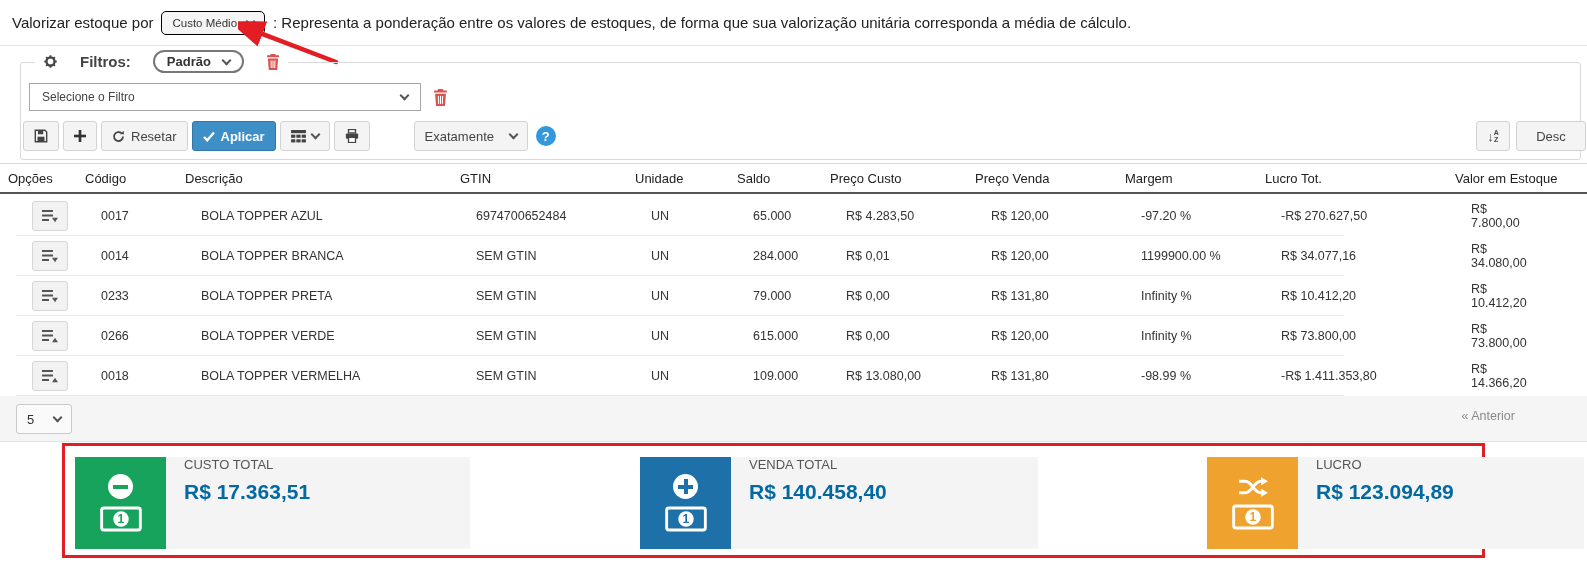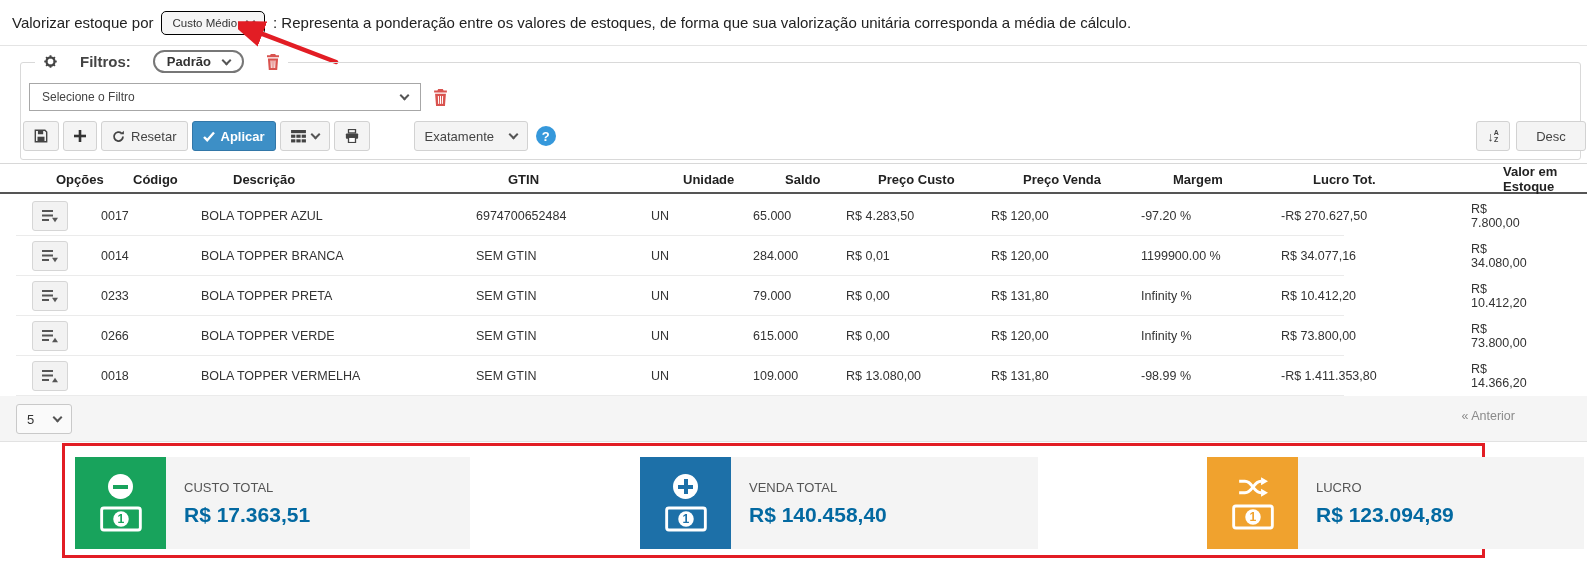--- a/index.html
+++ b/index.html
@@ -40,21 +40,21 @@
     margin-left:4px; cursor:pointer; }
   .toolbar-right { position:absolute; right:-6px; top:58px; display:flex; gap:6px; }
   .sort-glyph { display:inline-flex; align-items:center; font-size:13px; color:#444; }
   .sort-letters { display:flex; flex-direction:column; font-size:7px; line-height:7px; font-weight:bold; }
 
   
   .grid-row { display:grid;
     grid-template-columns:77px 100px 275px 175px 102px 93px 145px 150px 140px 190px 1fr; }
   .thead { position:absolute; left:0; top:163px; width:1587px; height:31px;
     border-top:1px solid #d8d8d8; border-bottom:2px solid #555; align-items:center;
-    font-size:13px; font-weight:bold; color:#222;padding-left:48px; }
+    font-size:13px; font-weight:normal; color:#222; }
   .thead > div { padding-left:8px; }
   .tbody { position:absolute; left:16px; top:196px; width:1328px; }
   .trow { height:40px; align-items:center; font-size:12.5px; color:#333; border-bottom:1px solid #ebebeb; background:#fff; }
   .trow > div { padding-left:8px; }
   .cell-saldo { padding-right:44px !important; }
   .opt-btn { margin-left:8px; width:36px; height:30px; background:#f2f2f2; border:1px solid #d6d6d6;
     border-radius:3px; display:inline-flex; align-items:center; justify-content:center; cursor:pointer; }
 
   
   .tfoot { position:absolute; left:0; top:396px; width:1587px; height:46px; background:#f5f5f5;
@@ -63,21 +63,21 @@
     border:1px solid #c9c9c9; border-radius:3px; display:flex; align-items:center;
     justify-content:space-between; padding:0 10px; font-size:13px; color:#333; cursor:pointer; }
   .prev-link { position:absolute; right:72px; top:13px; font-size:12.5px; color:#8a8a8a; cursor:pointer; }
 
   
   .red-rect { position:absolute; left:62px; top:443px; width:1423px; height:115px;
     border:3px solid #e21d24; pointer-events:none; }
   .card { position:absolute; top:457px; height:92px; display:flex; }
   .card-icon { width:91px; height:92px; display:flex; flex-direction:column; align-items:center;
     justify-content:center; gap:7px; }
-  .card-body { flex:1; background:#f4f4f4; display:flex; flex-direction:column; justify-content:center;
+  .card-body { flex:1; background:#f4f4f4; display:flex; flex-direction:column; 
     gap:8px; padding-left:18px; }
   .card-label { font-size:13px; color:#555; }
   .card-value { font-size:21px; font-weight:bold; color:#0369a1; }
   .c-green { background:#18a35c; color:#18a35c; }
   .c-blue  { background:#1d70a8; color:#1d70a8; }
   .c-orange{ background:#f0a22e; color:#f0a22e; }
   .sign-circle { width:25px; height:25px; border-radius:50%; background:#fff; position:relative; }
   .sign-circle::before, .sign-circle.plus::after { content:""; position:absolute; background:currentColor; }
   .sign-circle::before { left:5px; top:10.5px; width:15px; height:4px; }
   .sign-circle.plus::after { left:10.5px; top:5px; width:4px; height:15px; }

